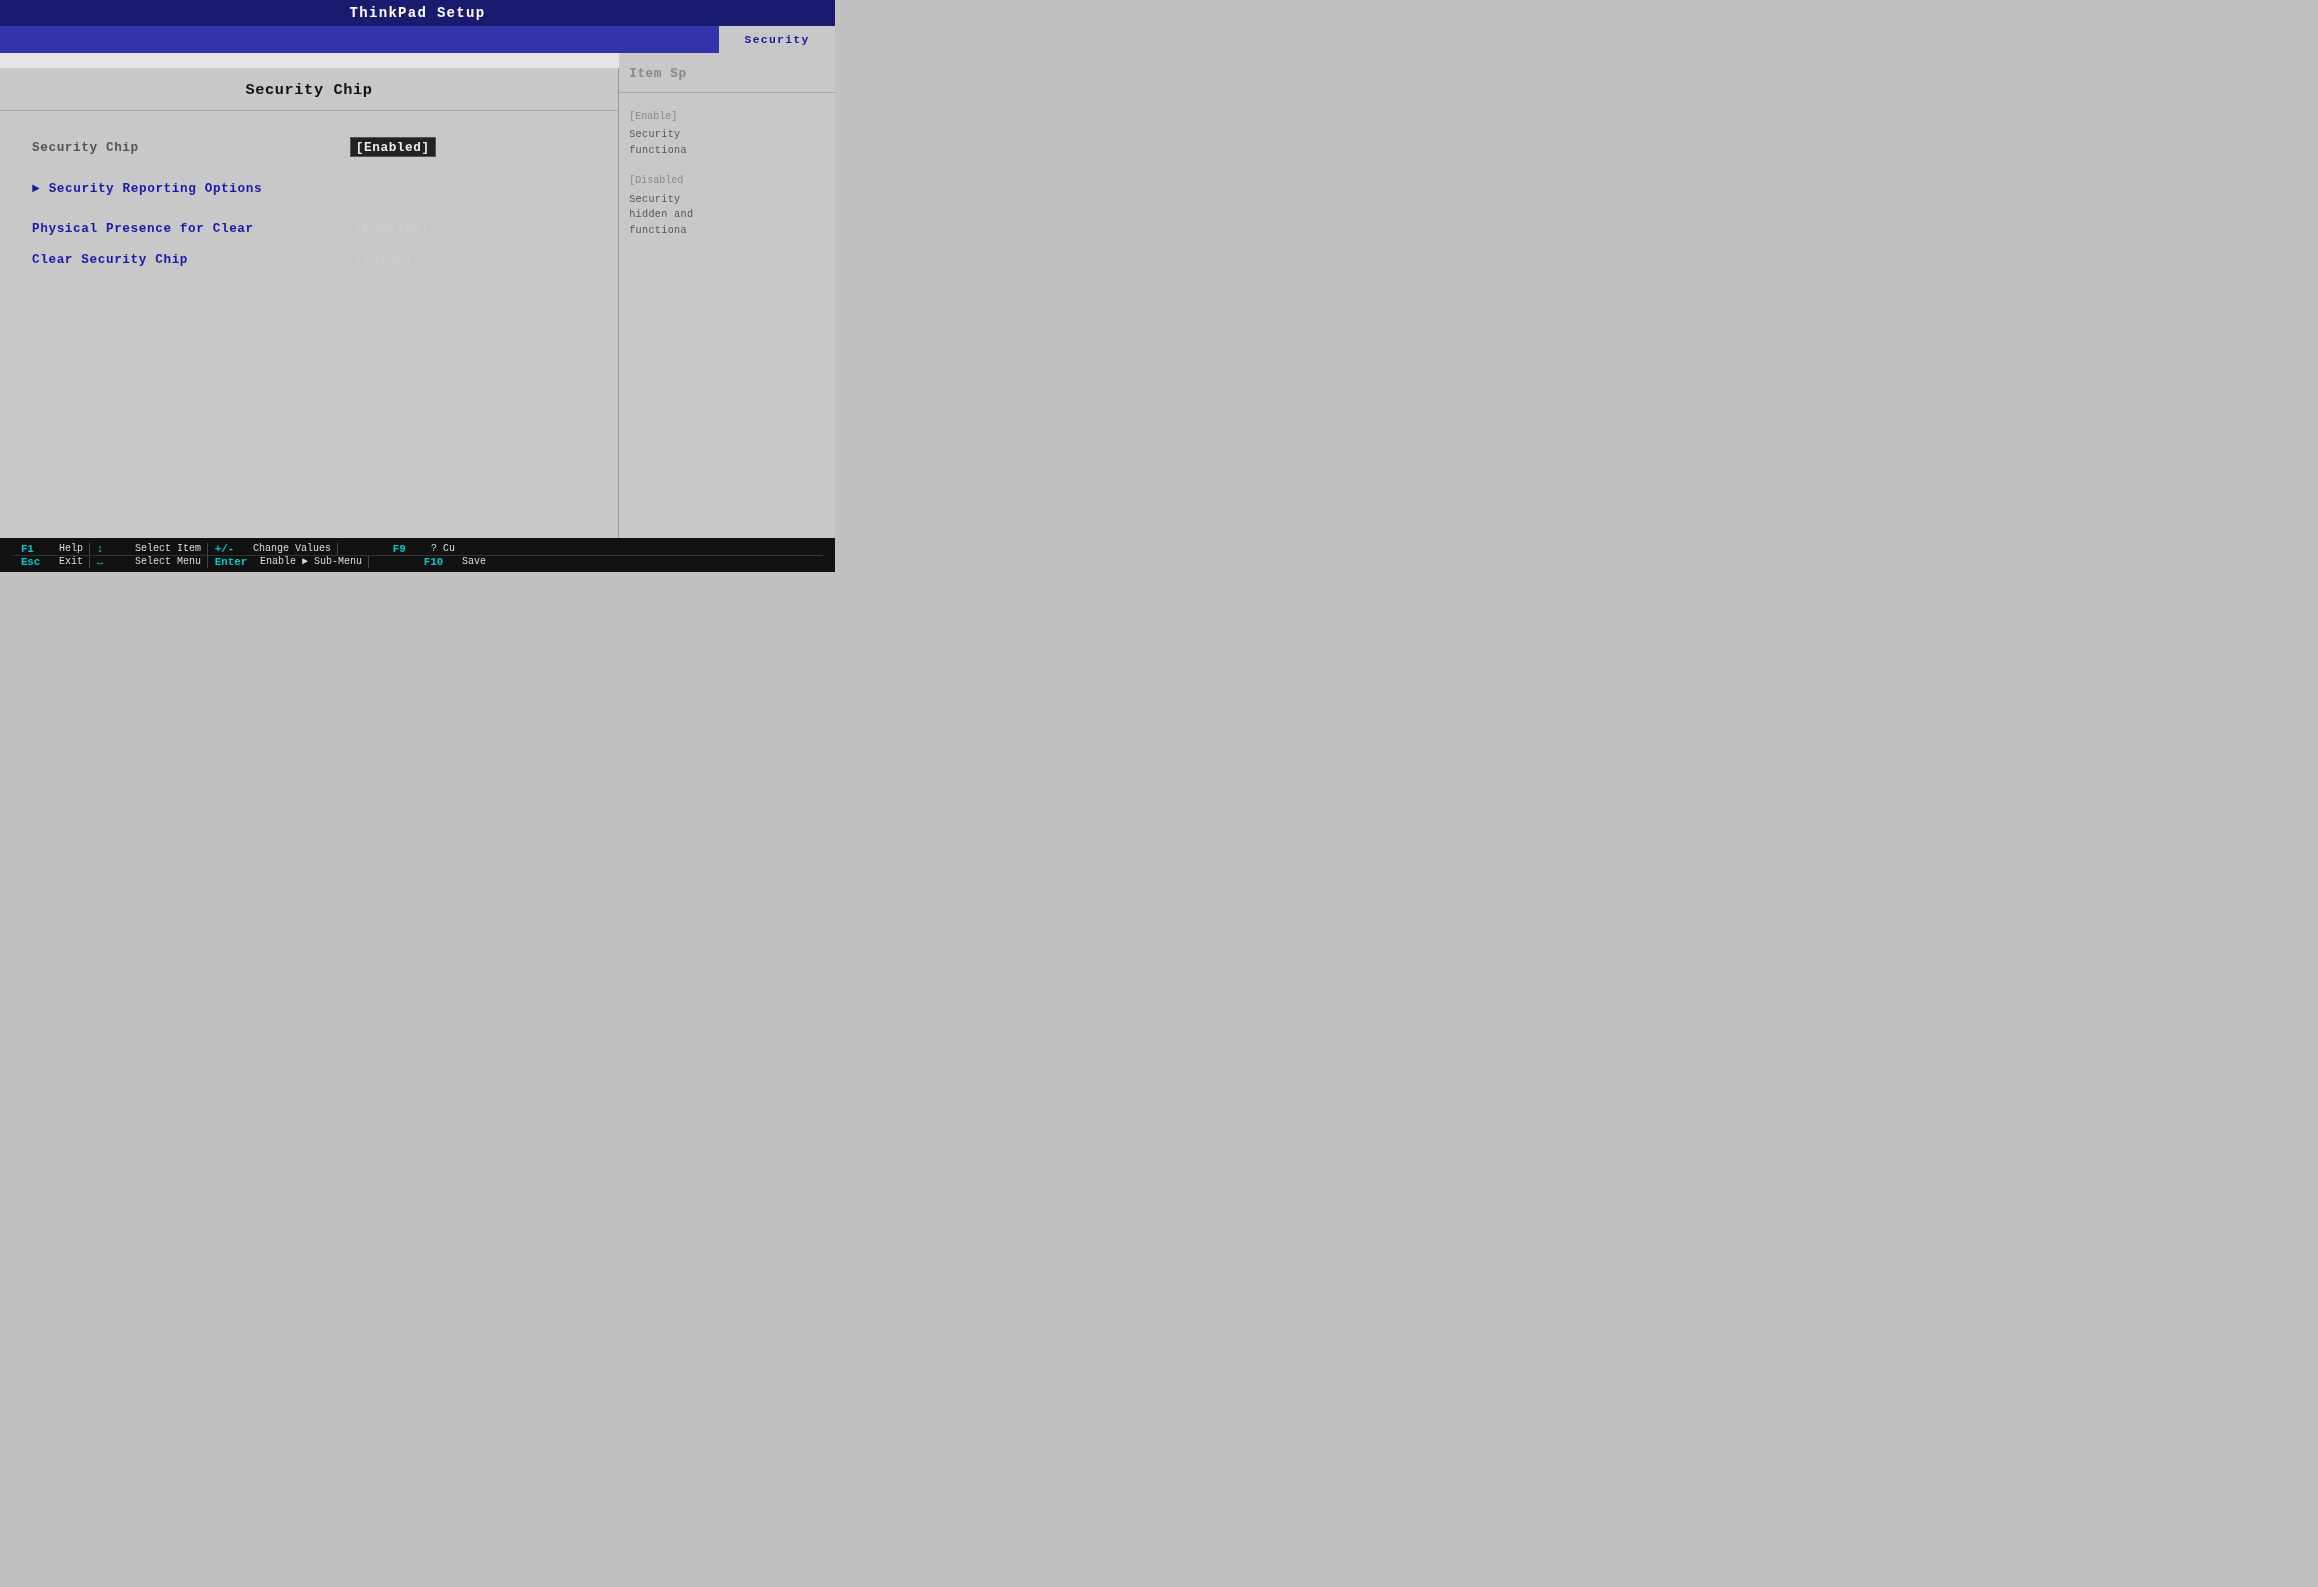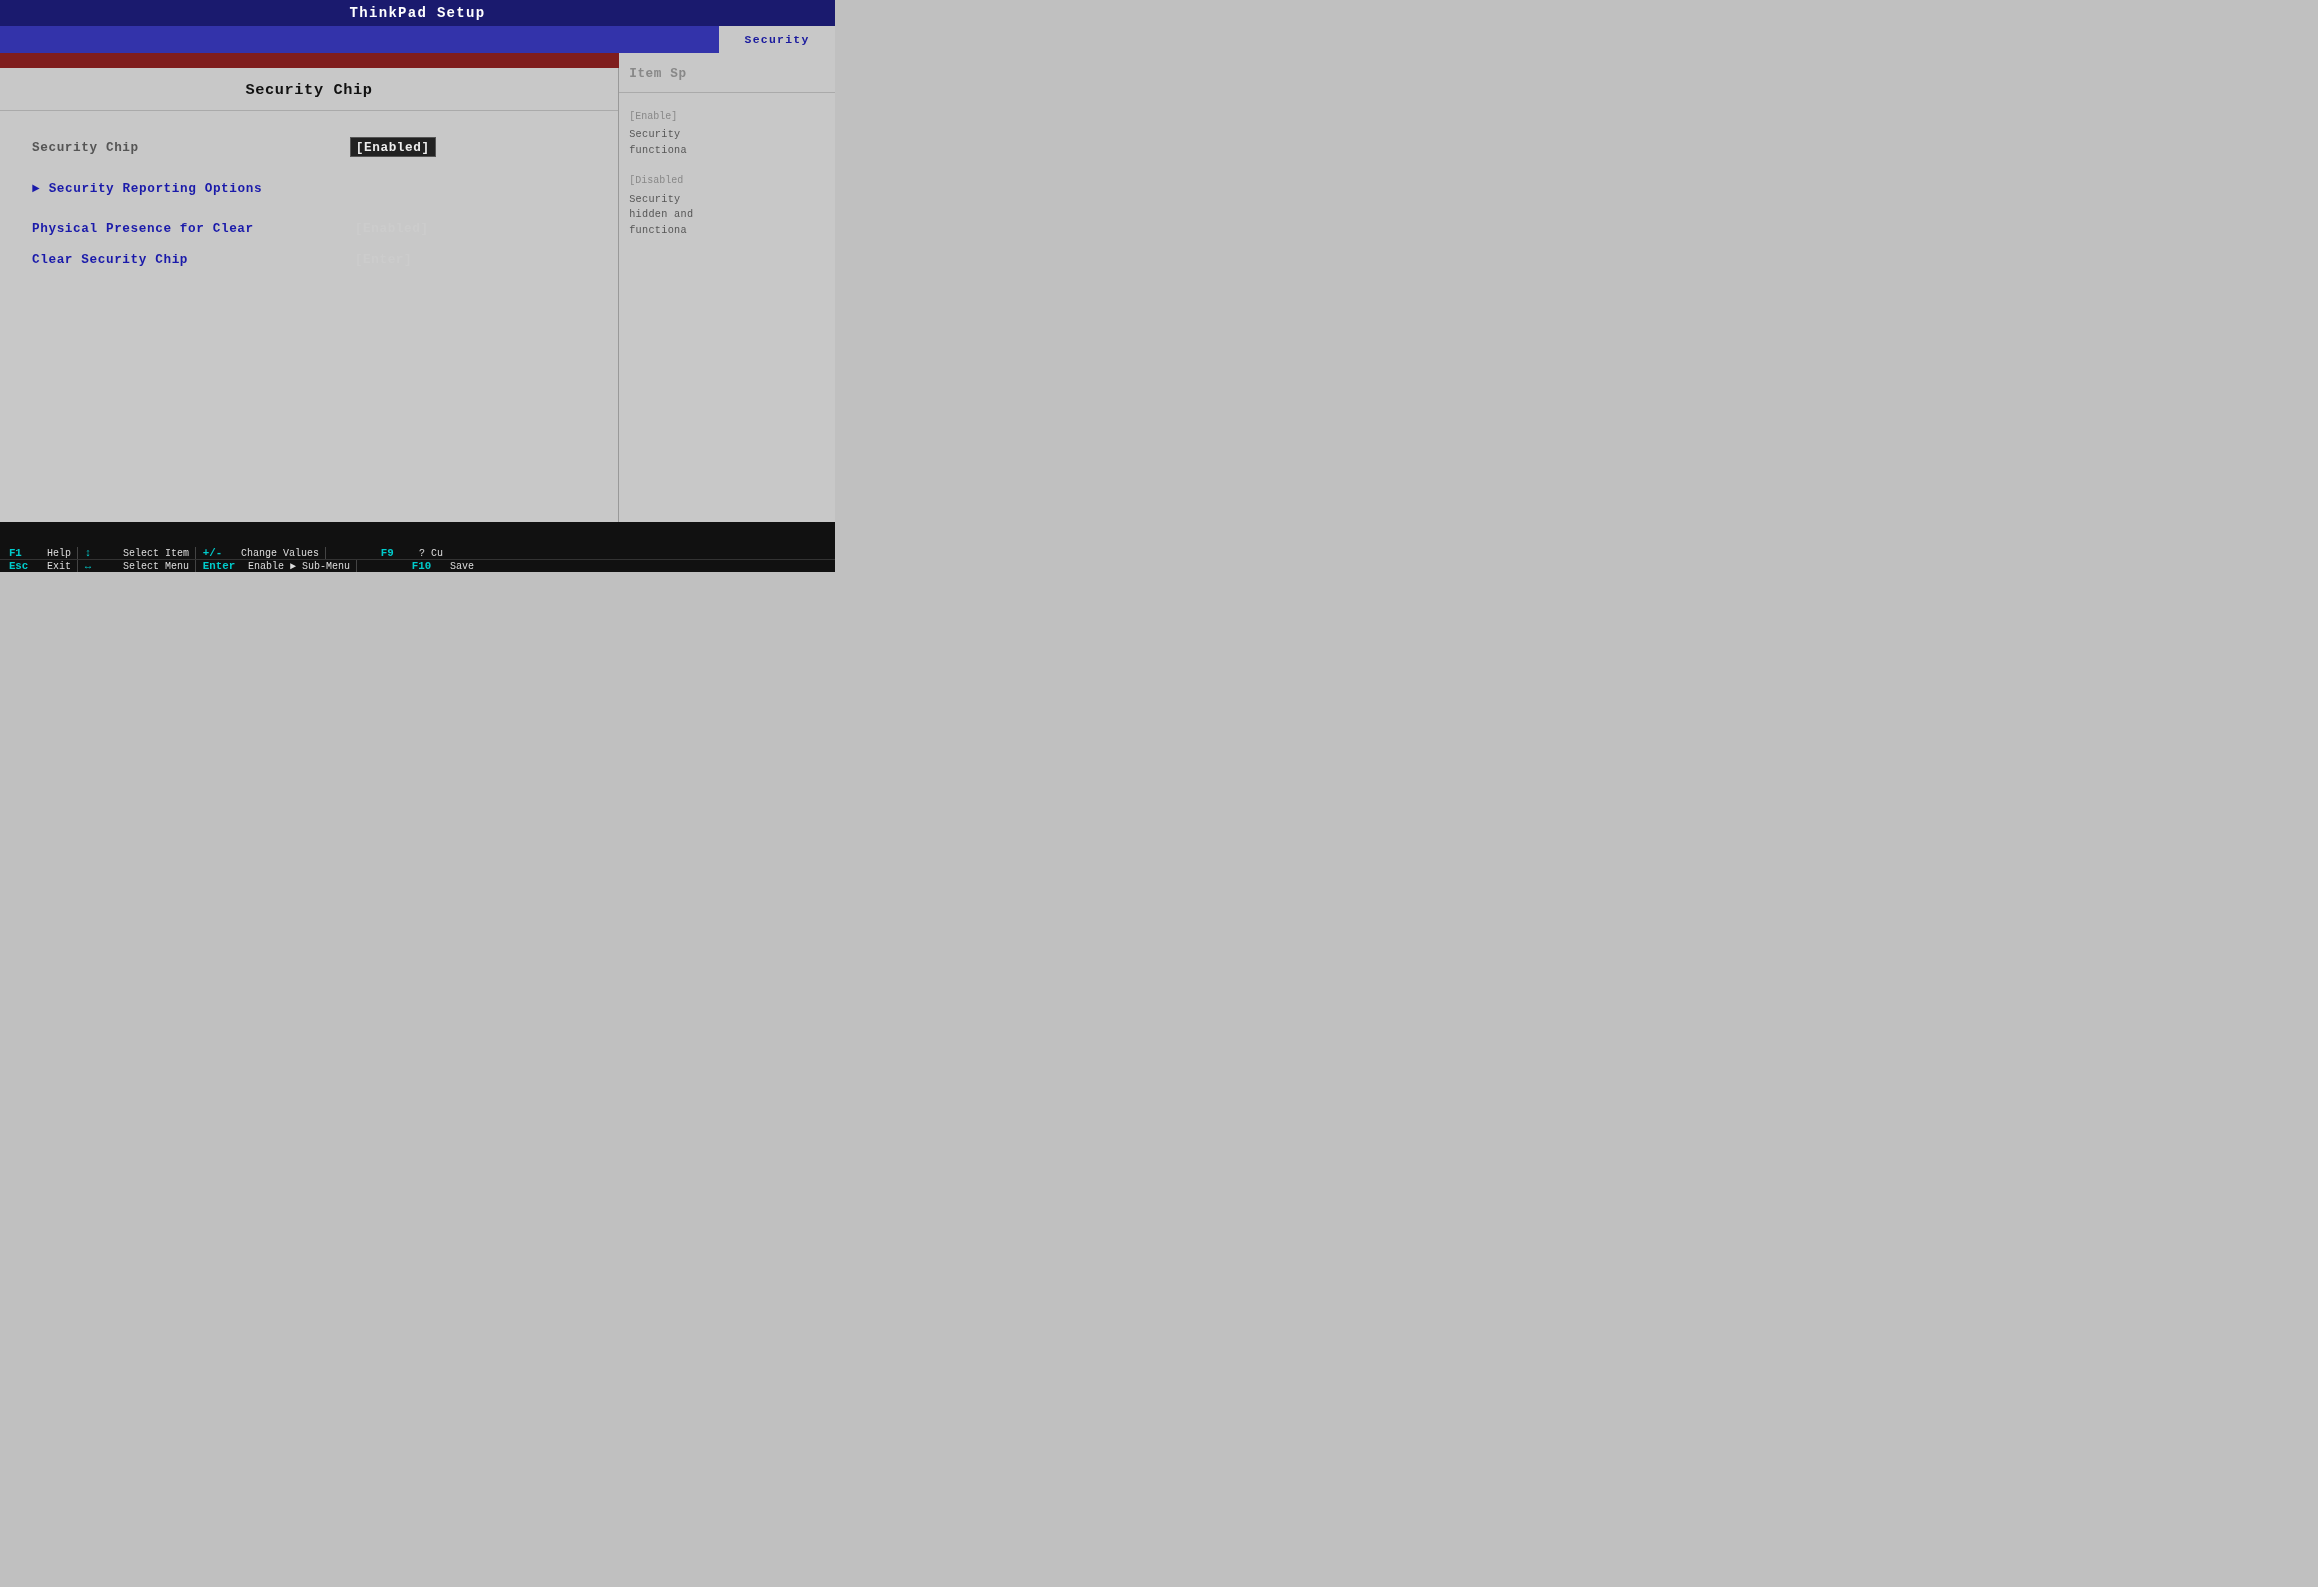--- a/index.html
+++ b/index.html
@@ -14,21 +14,21 @@
       background: #c0c0c0;
       font-family: 'Courier New', Courier, monospace;
       overflow: hidden;
     }
 
     .screen {
       width: 100%;
       height: 100%;
       display: flex;
       flex-direction: column;
-      background: #7f1d1d;
+      background: #e5e5e5;
     }
 
     
     .title-bar {
       background: #1a1a6e;
       text-align: center;
       padding: 5.1px 0;
       color: #ffffff;
       font-size: 14px;
       font-weight: bold;
@@ -175,24 +175,24 @@
     .right-label {
       color: #888;
       font-size: 10px;
       font-weight: normal;
       margin-bottom: 3.8px;
     }
 
     
     .bottom-bar {
       background: #111;
-      height: 50px;
-      display: flex;
-      align-items: flex-end;
-      padding: 0;
+      height: 34px;
+      display: flex;
+      align-items: center;
+      padding: 12px;
     }
 
     .bottom-row {
       display: flex;
       flex-direction: column;
       width: 100%;
     }
 
     .bottom-row-top, .bottom-row-bottom {
       display: flex;

